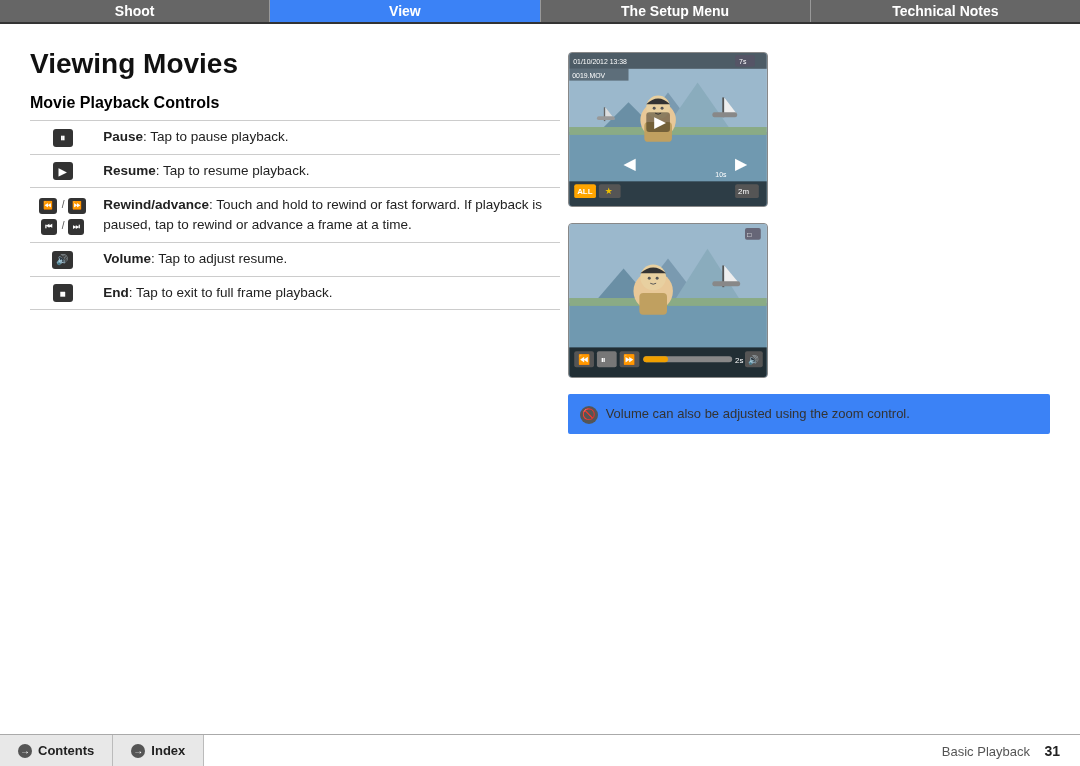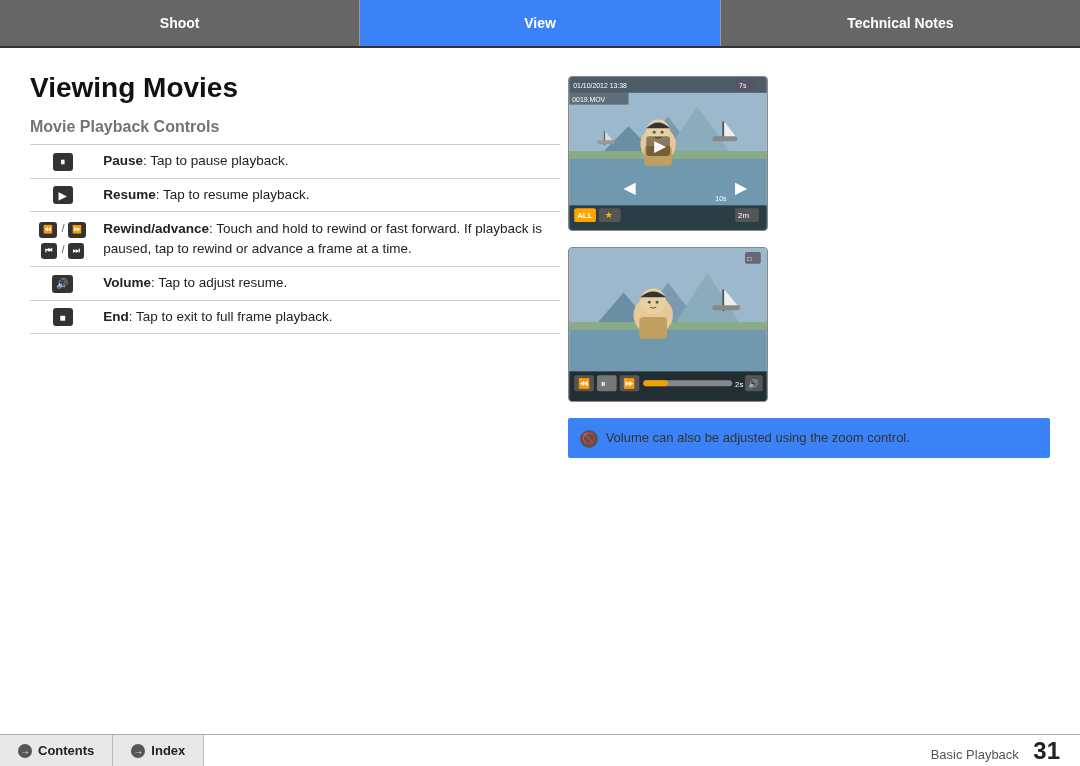--- a/index.html
+++ b/index.html
@@ -11,21 +11,21 @@
       font-size: 14px;
       color: #222;
       overflow: hidden;
       position: relative;
     }
 
     
     .top-nav {
       display: flex;
       width: 100%;
-      height: 48px;
+      height: 24px;
       border-bottom: 2px solid #333;
     }
     .nav-item {
       flex: 1;
       display: flex;
       align-items: center;
       justify-content: center;
       font-size: 14px;
       font-weight: bold;
       color: #fff;
@@ -80,21 +80,21 @@
       line-height: 14px;
       text-align: center;
     }
     .bottom-right {
       margin-left: auto;
       padding-right: 20px;
       font-size: 13px;
       color: #555;
     }
     .page-num {
-      font-size: 24px;
+      font-size: 14px;
       font-weight: bold;
       color: #222;
     }
 
     
     .main-content {
       padding: 24px 30px 40px 30px;
       display: flex;
       gap: 8px;
     }
@@ -136,21 +136,21 @@
       border-radius: 3px;
       color: #fff;
       font-size: 9px;
       vertical-align: middle;
       margin: 0 2px;
     }
 
     h2 {
       font-size: 16px;
       font-weight: 900;
-      color: #737373;
+      color: #000000;
       margin-bottom: 8px;
       font-family: 'Arial Black', Arial, sans-serif;
     }
 
     .subtext {
       font-size: 15px;
       line-height: 1.5;
       color: #222;
       margin-bottom: 10px;
     }
@@ -246,20 +246,23 @@
   </style>
 </head>
 <body>
 
 <div class="top-nav">
   <div class="nav-item">
     <span>Shoot</span>
   </div>
   <div class="nav-item active">
     <span>View</span>
+  </div>
+  <div class="nav-item">
+    <span>The Setup Menu</span>
   </div>
   <div class="nav-item">
     <span>Technical Notes</span>
   </div>
 </div>
 
 <div class="main-content">
 
   <div class="left-col">
 

